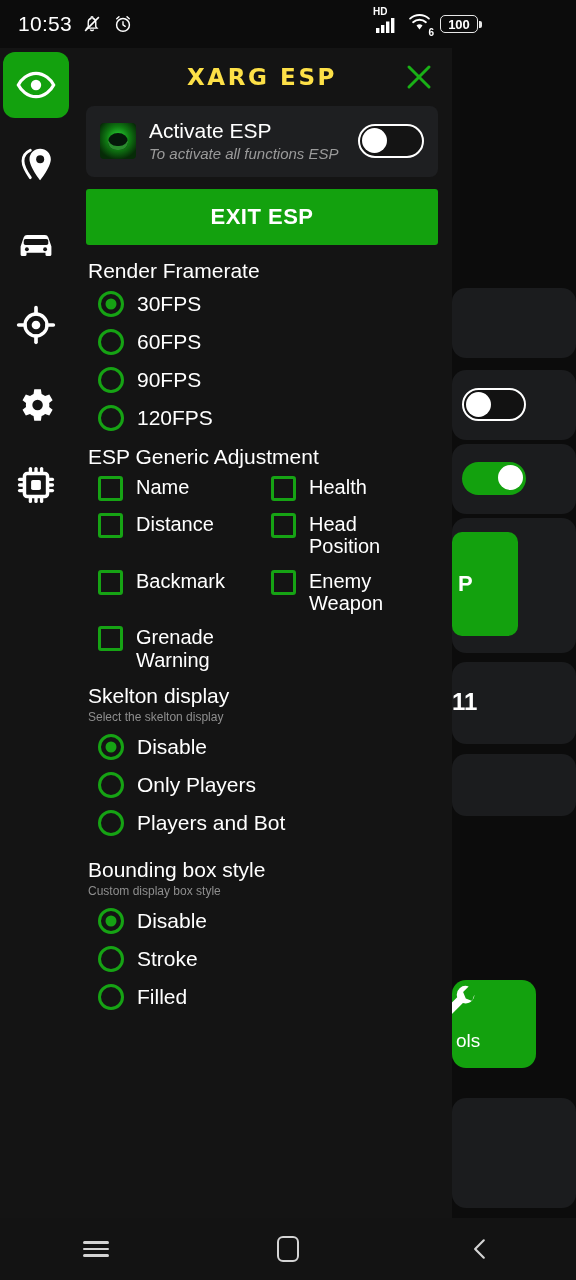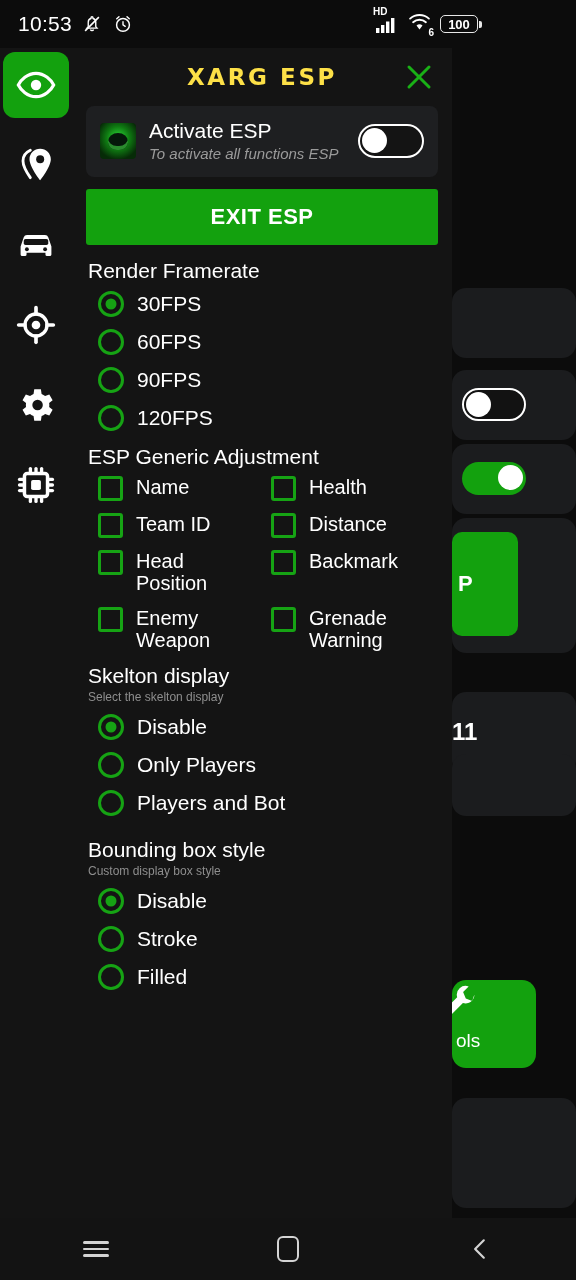--- a/index.html
+++ b/index.html
@@ -229,21 +229,21 @@
     <div class="bg-panel" style="top:240px;height:70px;"></div>
     <div class="bg-panel" style="top:322px;height:70px;">
       <div class="bg-toggle off" style="left:10px;top:18px;"></div>
     </div>
     <div class="bg-panel" style="top:396px;height:70px;">
       <div class="bg-toggle on" style="left:10px;top:18px;"></div>
     </div>
     <div class="bg-panel" style="top:470px;height:135px;">
       <div class="bg-green-btn" style="left:0px;top:14px;width:66px;height:104px;padding-left:6px;">P</div>
     </div>
-    <div class="bg-panel" style="top:644px;height:82px;">
+    <div class="bg-panel" style="top:614px;height:82px;">
       <div class="bg-text" style="left:0px;top:26px;">11</div>
     </div>
     <div class="bg-panel" style="top:706px;height:62px;"></div>
 
     <div class="bg-tool-card" style="left:452px;top:932px;width:84px;height:88px;">
       <svg width="46" height="46" viewBox="0 0 24 24" style="position:absolute;left:-14px;top:4px;">
         <path d="M19 5.5a4.6 4.6 0 0 1-6 4.4L7.4 15.5a2.2 2.2 0 1 1-3-3L10 6.9A4.6 4.6 0 0 1 16 1.3l-2.9 2.9 1.4 3.3 3.3 1.4L19 5.5z" fill="#ffffff"></path>
       </svg>
       <div class="bg-tool-label">ols</div>
     </div>
@@ -413,24 +413,20 @@
           <div class="check-row">
             <div class="checkbox"></div>
             <span class="check-label">Name</span>
           </div>
           <div class="check-row">
             <div class="checkbox"></div>
             <span class="check-label">Health</span>
           </div>
           <div class="check-row">
             <div class="checkbox"></div>
-            <span class="check-label">Team ID</span>
-          </div>
-          <div class="check-row">
-            <div class="checkbox"></div>
             <span class="check-label">Distance</span>
           </div>
           <div class="check-row">
             <div class="checkbox"></div>
             <span class="check-label" style="max-width:108px">Head Position</span>
           </div>
           <div class="check-row">
             <div class="checkbox"></div>
             <span class="check-label">Backmark</span>
           </div>

